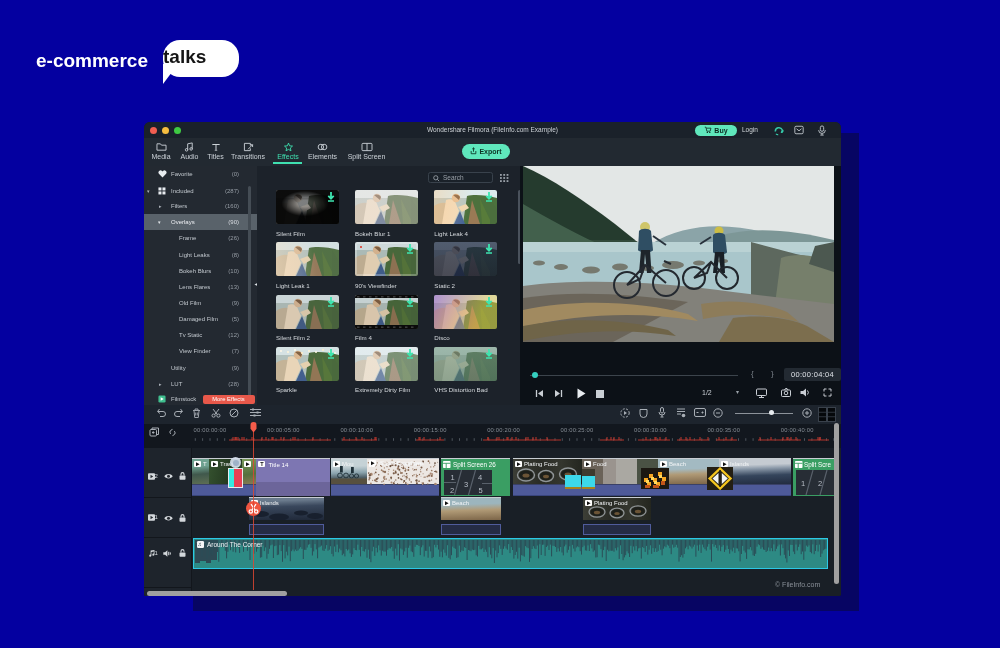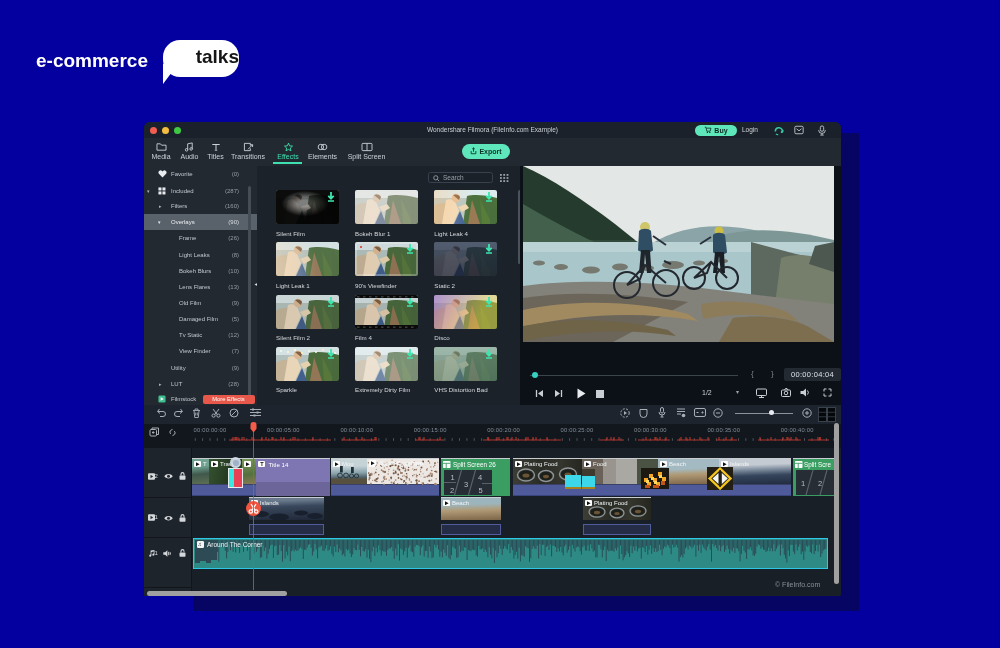--- a/index.html
+++ b/index.html
@@ -5,21 +5,21 @@
   * { margin:0; padding:0; box-sizing:border-box; }
   html,body { width:1000px; height:648px; overflow:hidden; }
   body { background:#0400a0; font-family:"Liberation Sans", sans-serif; position:relative; }
   #stage { position:absolute; left:0; top:0; width:1000px; height:648px; }
   .abs { position:absolute; }
 
   
   .logo-text { position:absolute; left:36px; top:50px; color:#fff; font-size:19px; font-weight:bold; letter-spacing:0px; }
   .bubble { position:absolute; left:163px; top:40px; width:76px; height:37px; background:#fff; border-radius:17px; }
   .bubble-tail { position:absolute; left:163px; top:64px; width:0; height:0; border-left:15px solid #fff; border-bottom:20px solid transparent; }
-  .bubble span { position:absolute; left:0; right:0; top:5.5px; text-align:right; color:#151515; font-size:19px; font-weight:bold; }
+  .bubble span { position:absolute; left:0; right:0; top:5.5px; text-align:left; color:#151515; font-size:19px; font-weight:bold; }
 
   
   .shadow { position:absolute; left:193px; top:133px; width:666px; height:478px; background:#070563; }
   .win { position:absolute; left:144px; top:122px; width:697px; height:474px; background:#191f26; border-radius:6px 6px 2px 2px; overflow:hidden; font-size:6px; color:#c6cbd1; }
 
   
   .titlebar { position:absolute; left:0; top:0; width:697px; height:16px; background:#1a212a; }
   .tl-light { position:absolute; top:4.5px; width:7px; height:7px; border-radius:50%; }
   .title-text { position:absolute; top:4px; width:100%; text-align:center; font-size:6.5px; color:#ccd1d6; }
   .buy { position:absolute; left:551px; top:2.5px; width:42px; height:11px; background:#5fe7bc; border-radius:6px; color:#0c2b22; font-weight:bold; font-size:7px; text-align:center; line-height:11px; }

